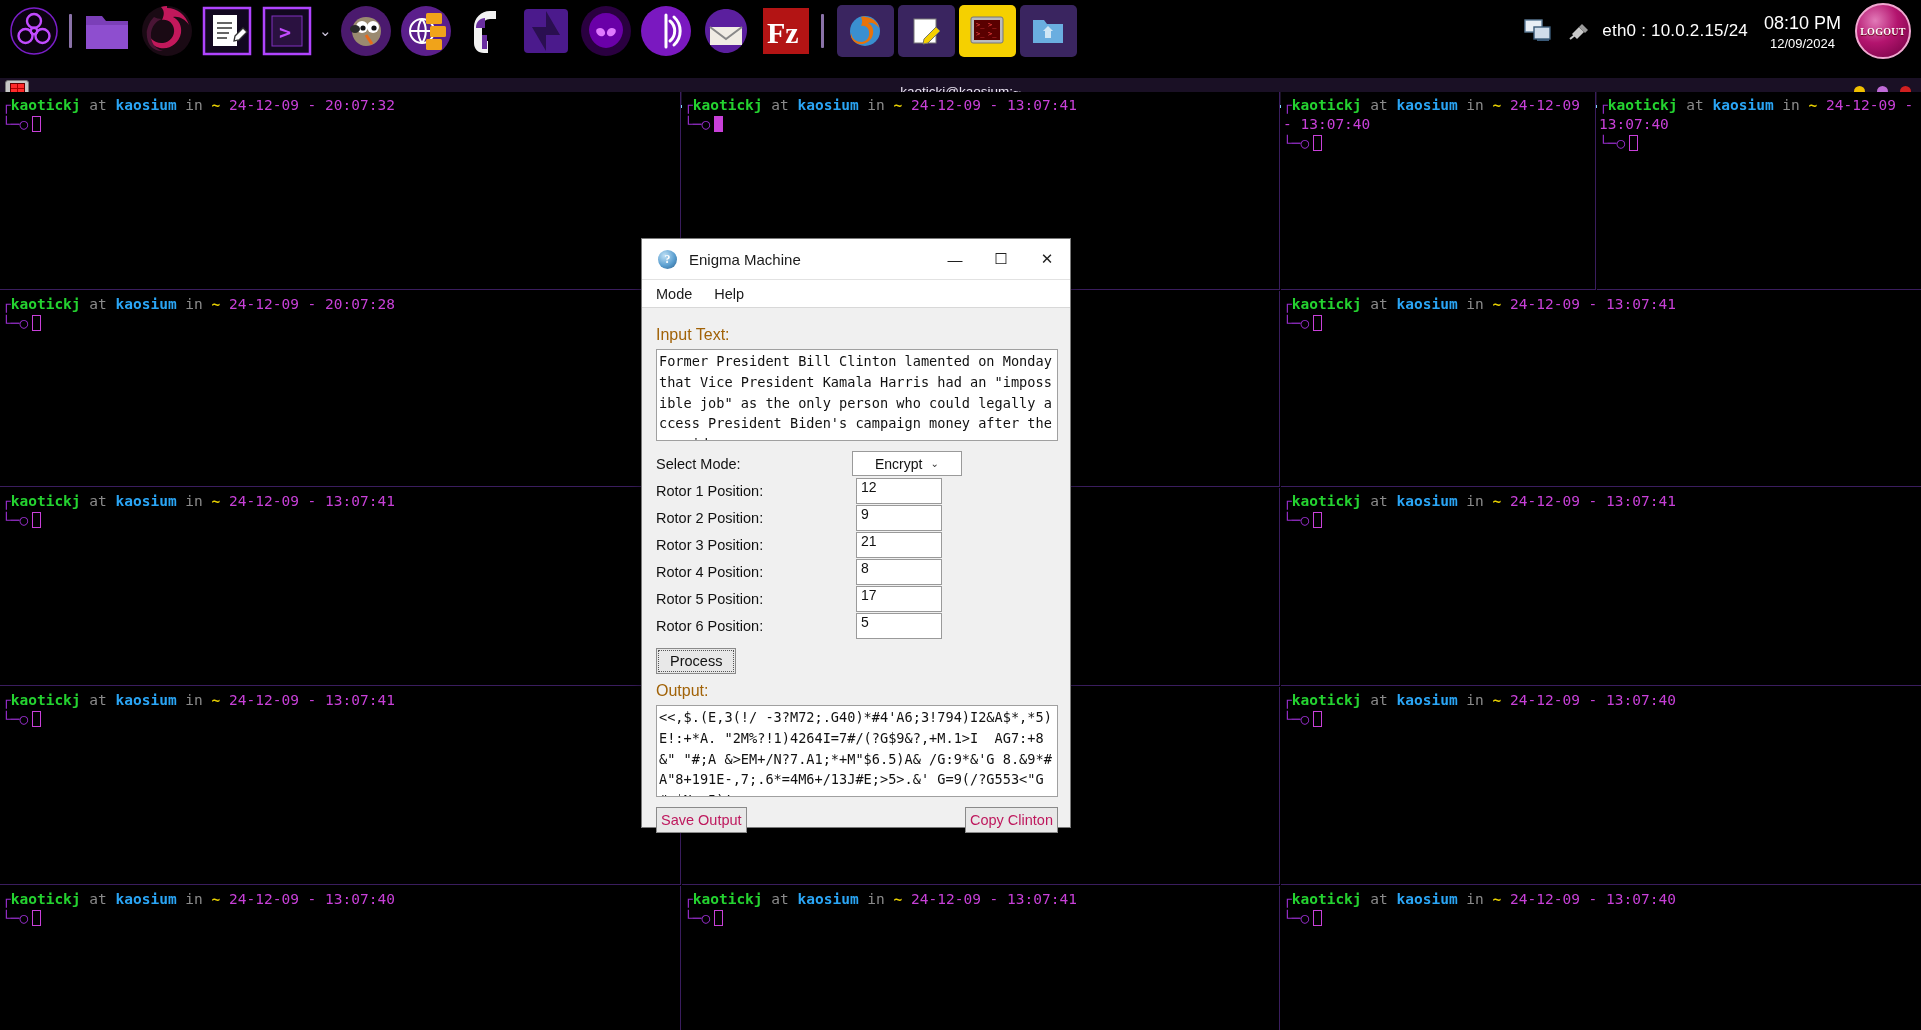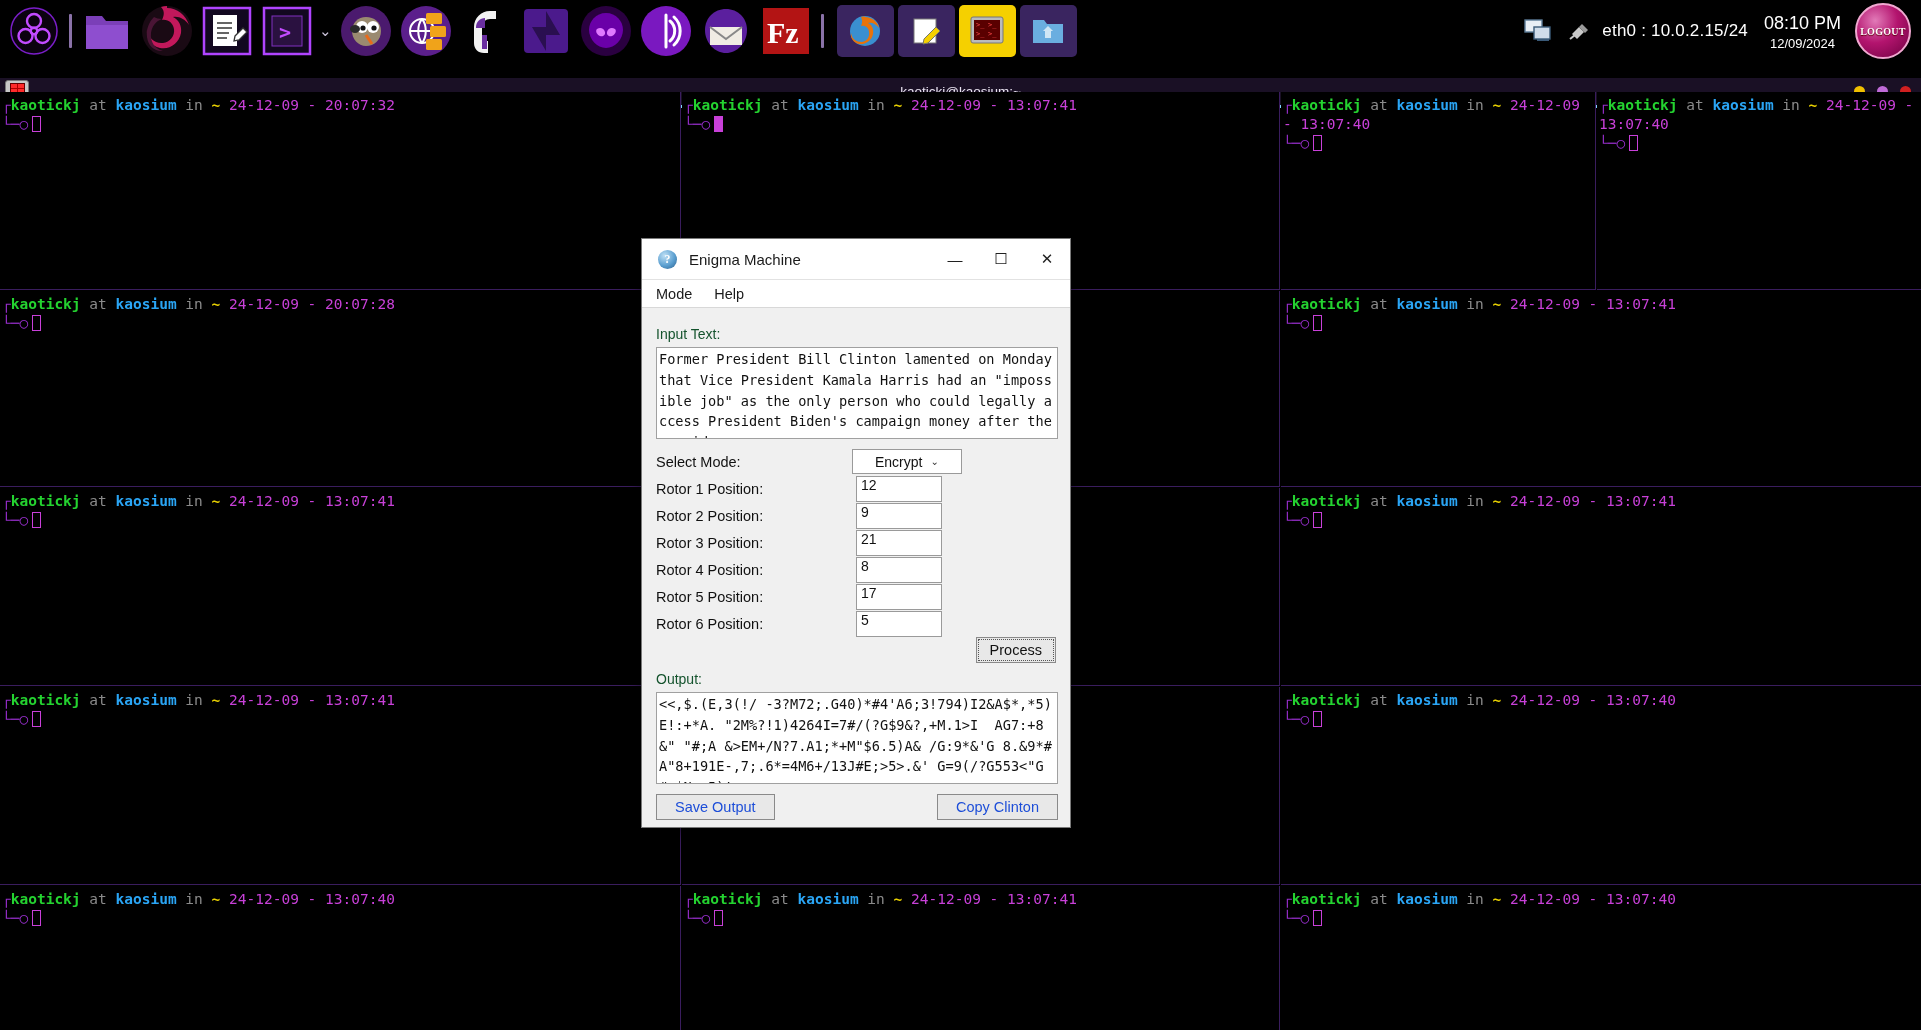--- a/index.html
+++ b/index.html
@@ -122,21 +122,21 @@
   .win-ctl div{
     width:46px; height:41px; display:flex; align-items:center; justify-content:center;
     color:#202020; font-size:15px;
   }
   #enigma-menu {
     height:28px; background:#ffffff; display:flex; align-items:center;
     padding-left:14px; gap:22px; font-size:14.5px; color:#1a1a1a;
     border-bottom:1px solid #d8d8d8;
   }
   #enigma-body { padding:10px 14px 0 14px; }
-  .fld-label { font-size:14px; color:#14532d; margin:8px 0 5px 0; }
+  .fld-label { font-size:16px; color:#a16207; margin:8px 0 5px 0; }
   #input-text {
     width:402px; height:92px;
     border:1px solid #a0a0a0; background:#fff;
     font-family:"DejaVu Sans Mono","Liberation Mono",monospace;
     font-size:13.6px; line-height:20.8px; color:#111;
     padding:1px 2px; resize:none; overflow:hidden; white-space:pre-wrap;
     word-break:break-all;
   }
   .row { display:flex; align-items:center; height:27px; }
   .row-label { width:200px; font-size:14.5px; color:#111; }
@@ -144,36 +144,36 @@
     width:86px; height:26px; border:1px solid #9a9a9a; background:#fff;
     font-family:"Liberation Sans",sans-serif; font-size:14px; color:#111;
     padding:0 4px;
   }
   #mode-select {
     width:110px; height:25px; background:#fff; border:1px solid #9a9a9a;
     display:flex; align-items:center; padding:0 22px;
     font-size:14px; color:#111; margin-left:-4px;
   }
   #mode-select .caret { margin-left:auto; font-size:10px; color:#333; }
-  #process-wrap{ display:flex; justify-content:flex-end; }
+  #process-wrap{ display:flex; justify-content:flex-start; margin-top:9px; }
   #process-btn {
     padding:4px 13px; background:#e8e8e8; border:1px solid #8a8a8a;
     outline:1px dotted #555; outline-offset:-3px;
     font-size:14.5px; color:#111;
   }
   #output-text {
     width:402px; height:92px; border:1px solid #a0a0a0; background:#fff;
     font-family:"DejaVu Sans Mono","Liberation Mono",monospace;
     font-size:13.6px; line-height:20.8px; color:#111;
     padding:1px 2px; overflow:hidden; white-space:pre-wrap; word-break:break-all;
   }
   #bottom-btns{ display:flex; justify-content:space-between; margin-top:10px; width:402px; }
   .act-btn{
-    padding:4px 18px; background:#e8e8e8; border:1px solid #8a8a8a;
-    font-size:14.5px; color:#1d4ed8;
+    padding:4px 4px; background:#e8e8e8; border:1px solid #8a8a8a;
+    font-size:14.5px; color:#be185d;
   }
 </style>
 </head>
 <body>
 
 <div id="top-panel">
 
   <div class="launcher-strip">
 
     <div class="launcher">

